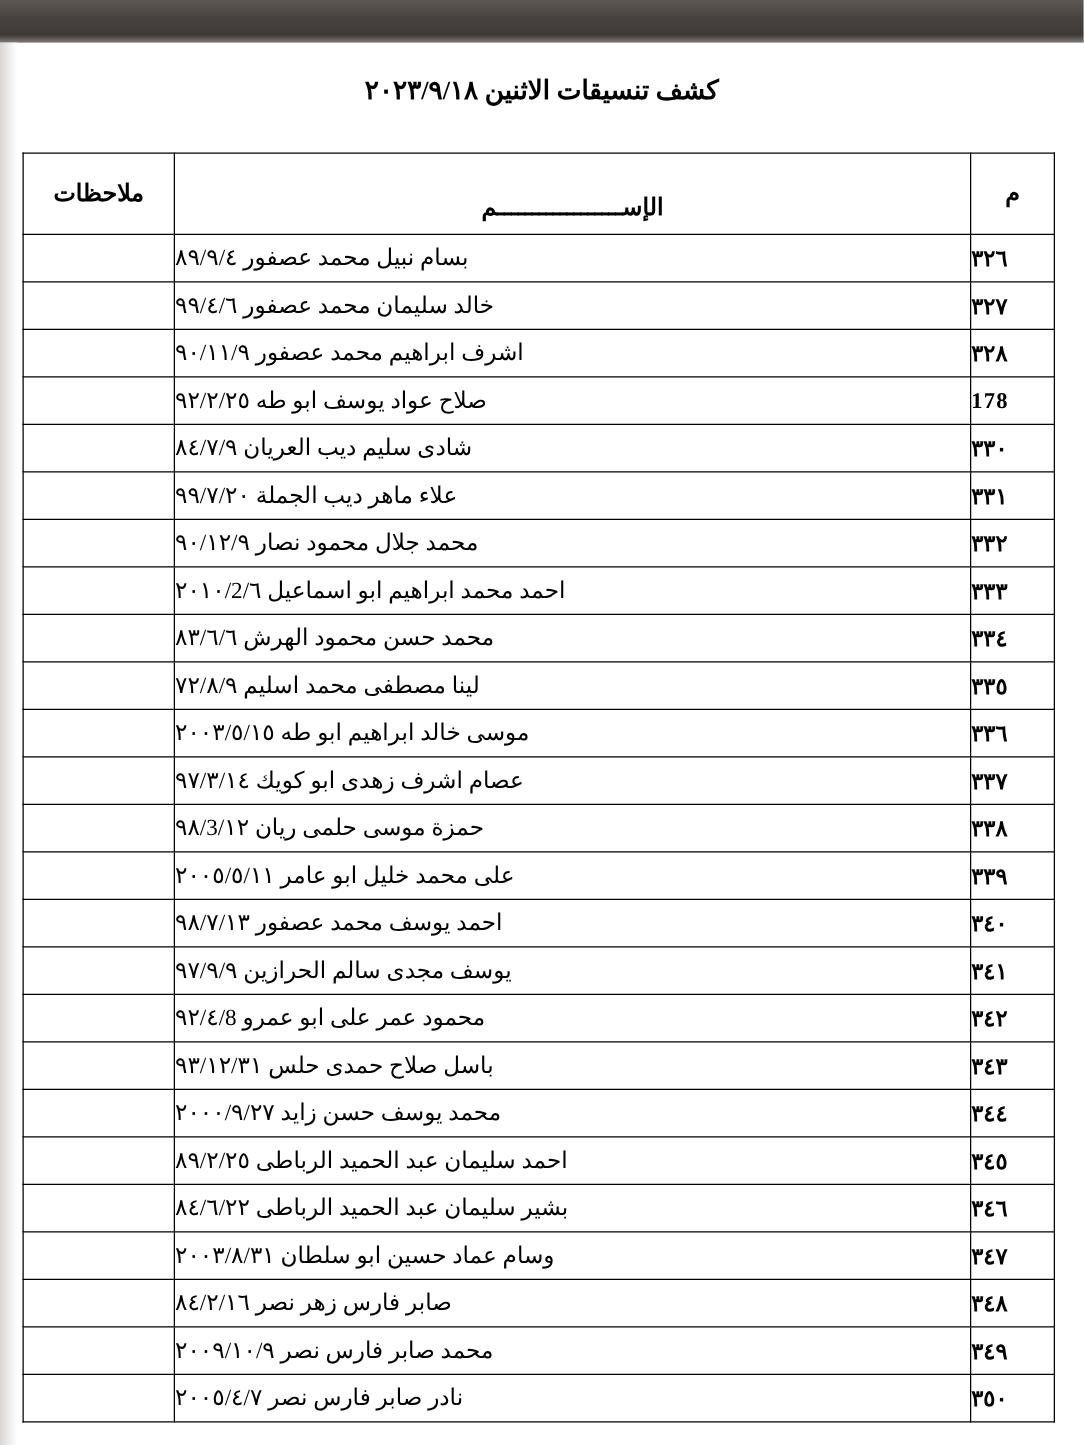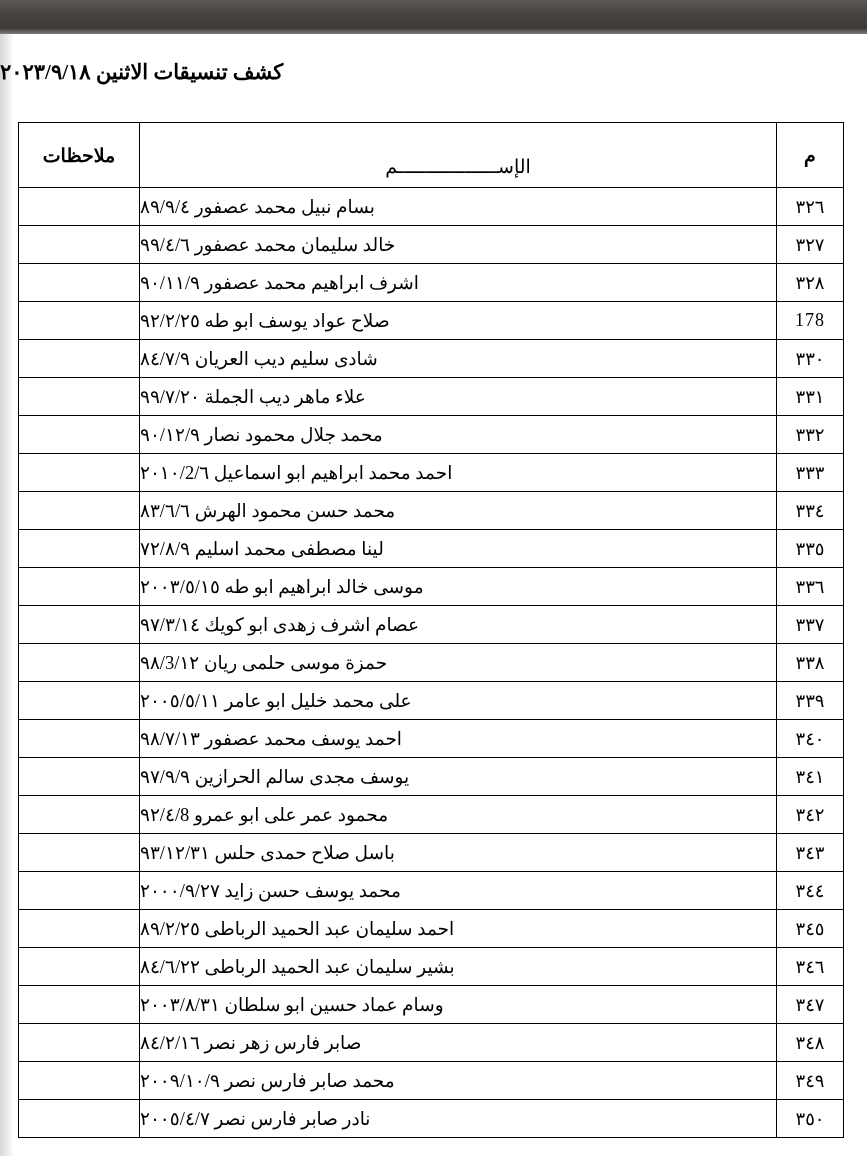--- a/index.html
+++ b/index.html
@@ -45,21 +45,21 @@
     height: 1122px;
     background: linear-gradient(90deg, #c9c6c4 0%, #ffffff 100%);
     opacity: 0.7;
   }
 
   .doc-title {
     position: absolute;
     top: 60px;
     left: 0;
     width: 867px;
-    text-align: left;
+    text-align: center;
     font-size: 21px;
     font-weight: 700;
     letter-spacing: 0.5px;
     direction: rtl;
   }
 
   .table-wrap {
     position: absolute;
     top: 122px;
     left: 22px;
@@ -84,34 +84,35 @@
     font-size: 19px;
     font-weight: 700;
   }
   th.col-serial { width: 66px; }
   th.col-name   { width: 636px; }
   th.col-notes  { width: 120px; }
 
   .header-name-inner {
     display: block;
     font-size: 19px;
-    font-weight: 400;
+    font-weight: 700;
     letter-spacing: 1px;
     margin-top: 22px;
   }
 
   tbody td {
     height: 37px;
     font-size: 18.5px;
   }
   td.serial {
-    text-align: center;
+    text-align: left;
     font-size: 18px;
     letter-spacing: 1px;
     white-space: nowrap;
+    font-weight: bold;
   }
   td.name {
     text-align: left;
     padding: 0 8px;
     white-space: nowrap;
   }
   td.notes {
     text-align: center;
   }
 

